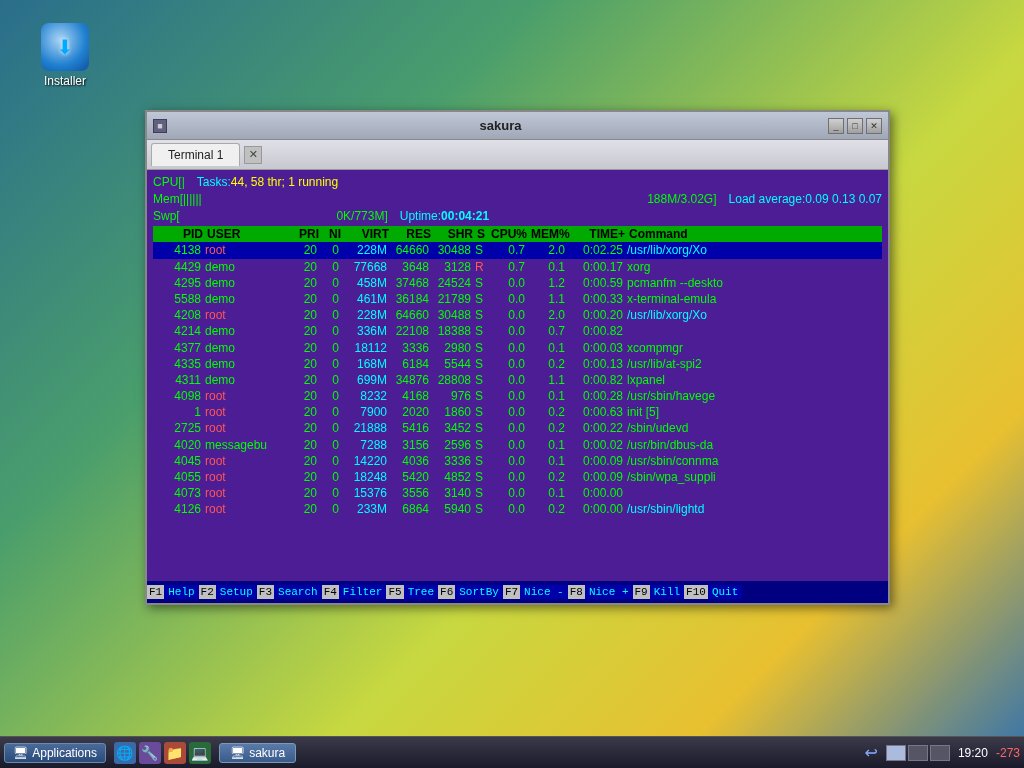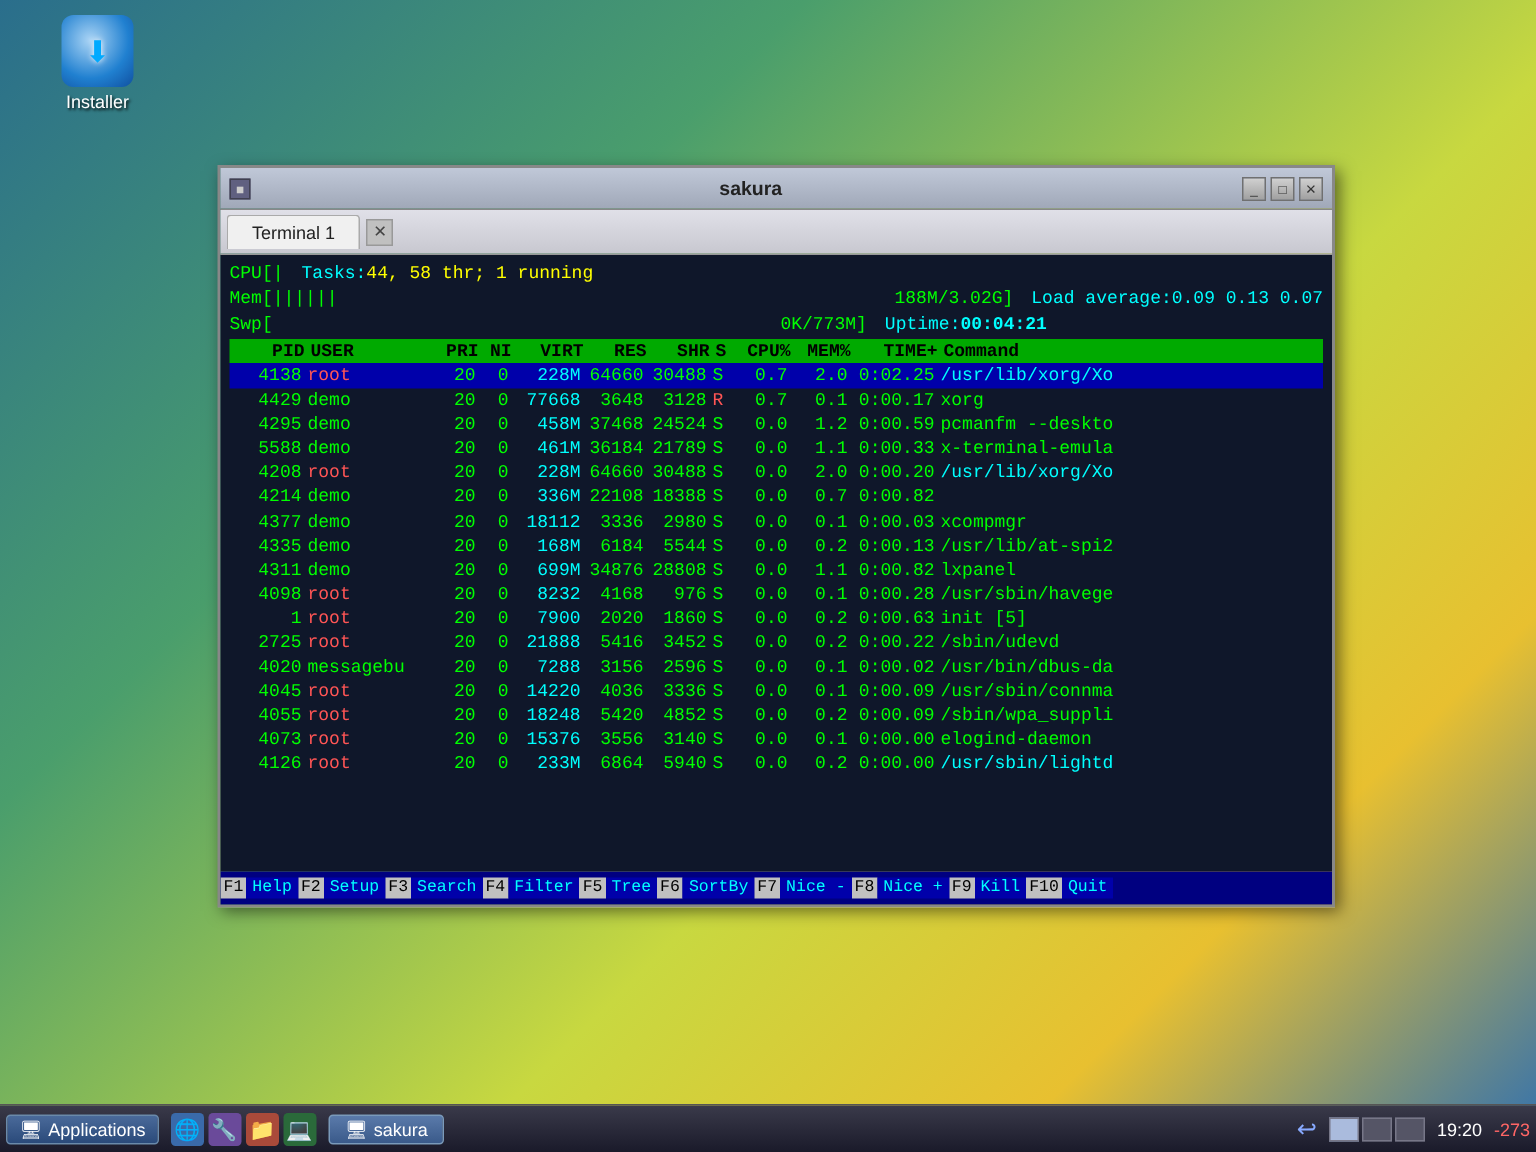--- a/index.html
+++ b/index.html
@@ -8,21 +8,21 @@
       height: 768px;
       overflow: hidden;
       font-family: sans-serif;
       background: linear-gradient(135deg, #2a6e8c 0%, #4a9e6c 30%, #c8d840 60%, #e8c030 80%, #3070b0 100%);
       position: relative;
     }
 
     
     .desktop-icon {
       position: absolute;
-      top: 10px;
+      top: 23px;
       left: 30px;
       display: flex;
       flex-direction: column;
       align-items: center;
       cursor: pointer;
       width: 70px;
     }
     .desktop-icon-img {
       width: 48px;
       height: 48px;
@@ -132,24 +132,24 @@
       align-items: center;
       justify-content: center;
       font-size: 11px;
       margin-left: 4px;
       cursor: pointer;
       color: #444;
     }
 
     
     .terminal {
-      background: #0f172a;
+      background: #4c1d95;
       flex: 1;
       overflow: hidden;
-      font-family: Liberation Mono, monospace;
+      font-family: Liberation Sans, sans-serif;
       font-size: 12px;
       padding: 4px 6px;
       color: #00ff00;
     }
 
     .term-stats {
       margin-bottom: 2px;
     }
     .stat-line {
       display: flex;
@@ -577,21 +577,20 @@
     <span class="col-user" style="color:#ff5555">root</span>
     <span class="col-pri" style="color:#00ff00">20</span>
     <span class="col-ni" style="color:#00ff00">0</span>
     <span class="col-virt" style="color:#00ffff">15376</span>
     <span class="col-res" style="color:#00ff00">3556</span>
     <span class="col-shr" style="color:#00ff00">3140</span>
     <span class="col-s" style="color:#00ff00">S</span>
     <span class="col-cpu" style="color:#00ff00">0.0</span>
     <span class="col-mem" style="color:#00ff00">0.1</span>
     <span class="col-time" style="color:#00ff00">0:00.00</span>
-    <span style="flex:1; color:#00ff00">elogind-daemon</span>
   </div>
         <div class="process-row">
     <span class="col-pid" style="color:#00ff00">4126</span>
     <span class="col-user" style="color:#ff5555">root</span>
     <span class="col-pri" style="color:#00ff00">20</span>
     <span class="col-ni" style="color:#00ff00">0</span>
     <span class="col-virt" style="color:#00ffff">233M</span>
     <span class="col-res" style="color:#00ff00">6864</span>
     <span class="col-shr" style="color:#00ff00">5940</span>
     <span class="col-s" style="color:#00ff00">S</span>

